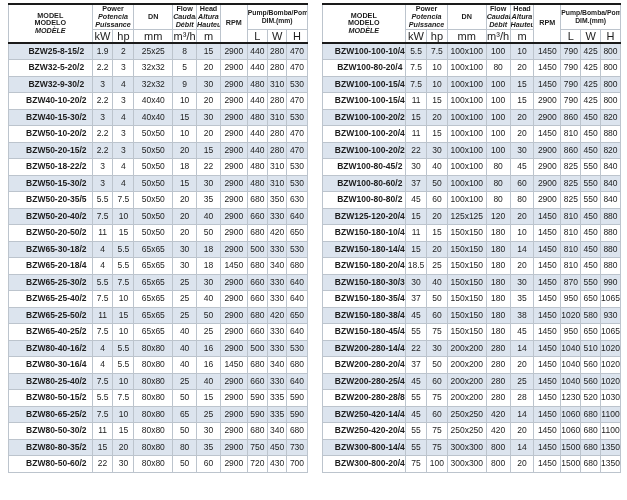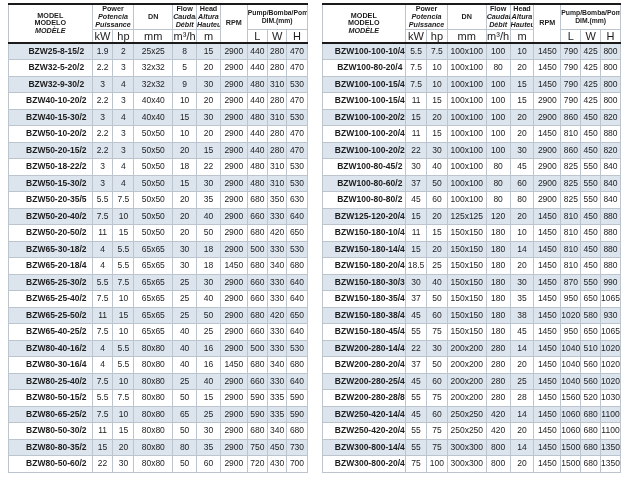--- a/index.html
+++ b/index.html
@@ -742,21 +742,21 @@
               <td>1020</td>
             </tr>
             <tr>
               <td class="model">BZW200-280-28/8</td>
               <td>55</td>
               <td>75</td>
               <td>200x200</td>
               <td>280</td>
               <td>28</td>
               <td>1450</td>
-              <td>1560</td>
+              <td>1230</td>
               <td>520</td>
               <td>1030</td>
             </tr>
             <tr>
               <td class="model">BZW250-420-14/4</td>
               <td>45</td>
               <td>60</td>
               <td>250x250</td>
               <td>420</td>
               <td>14</td>

